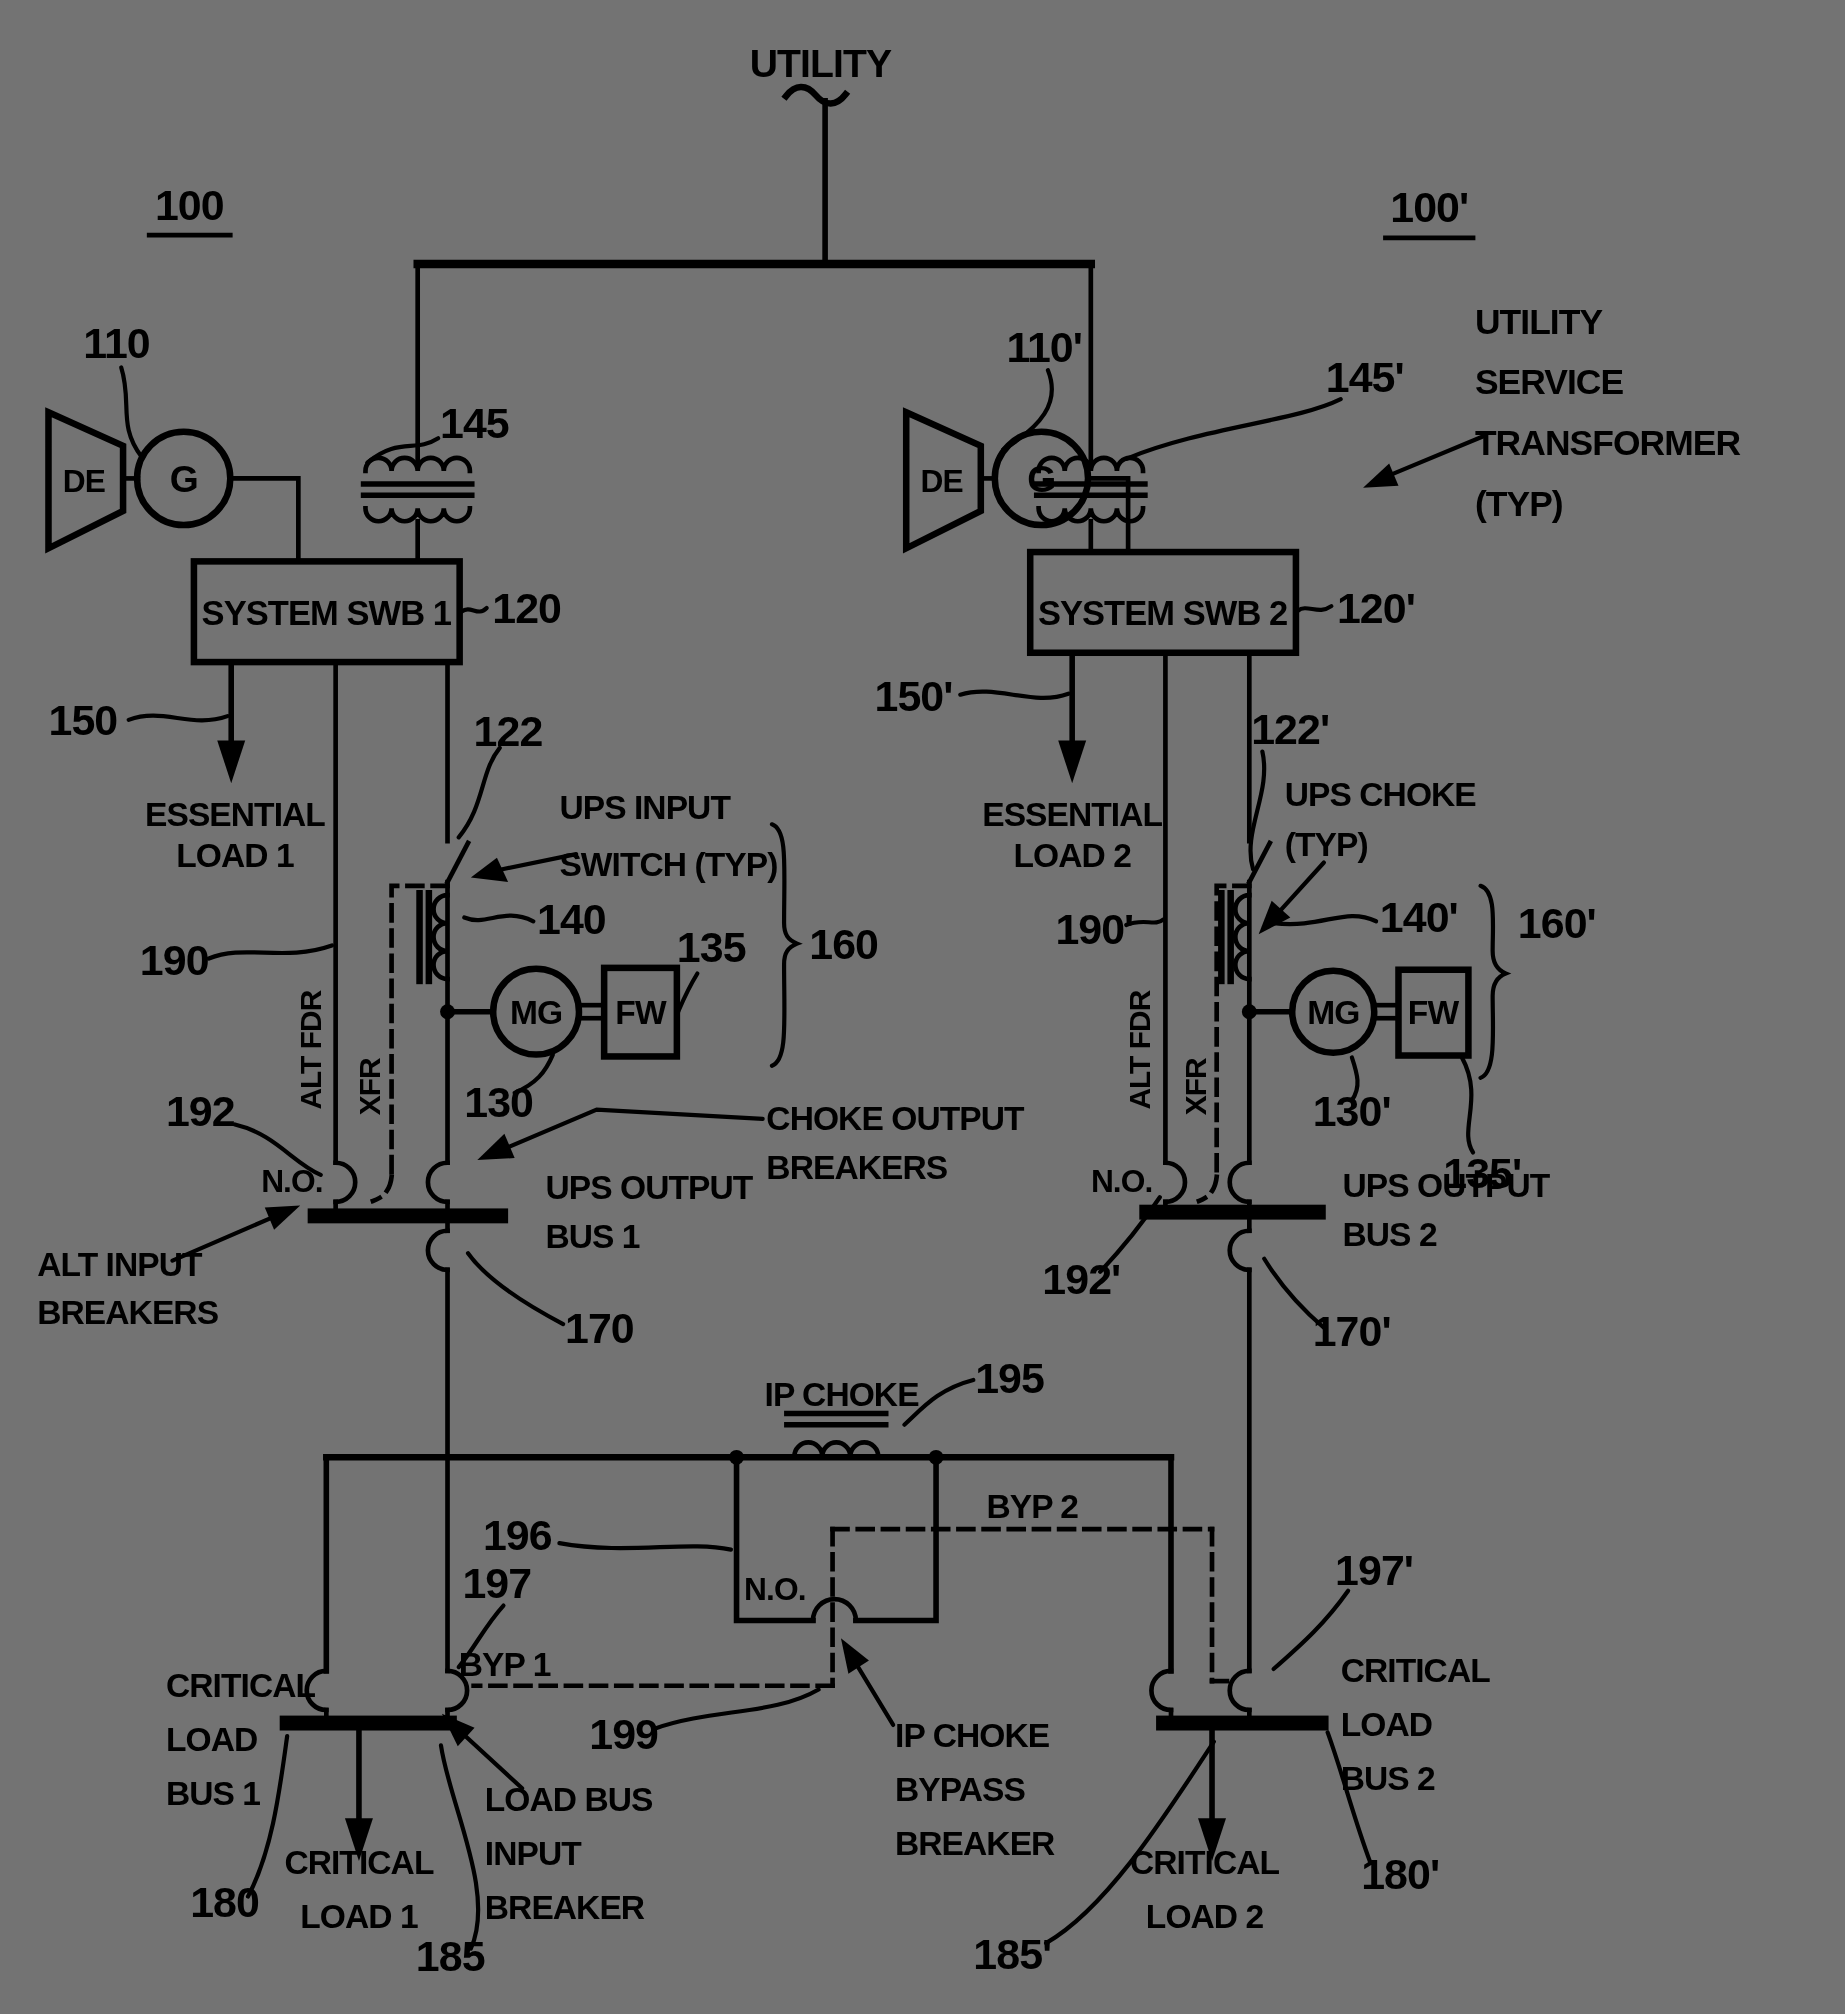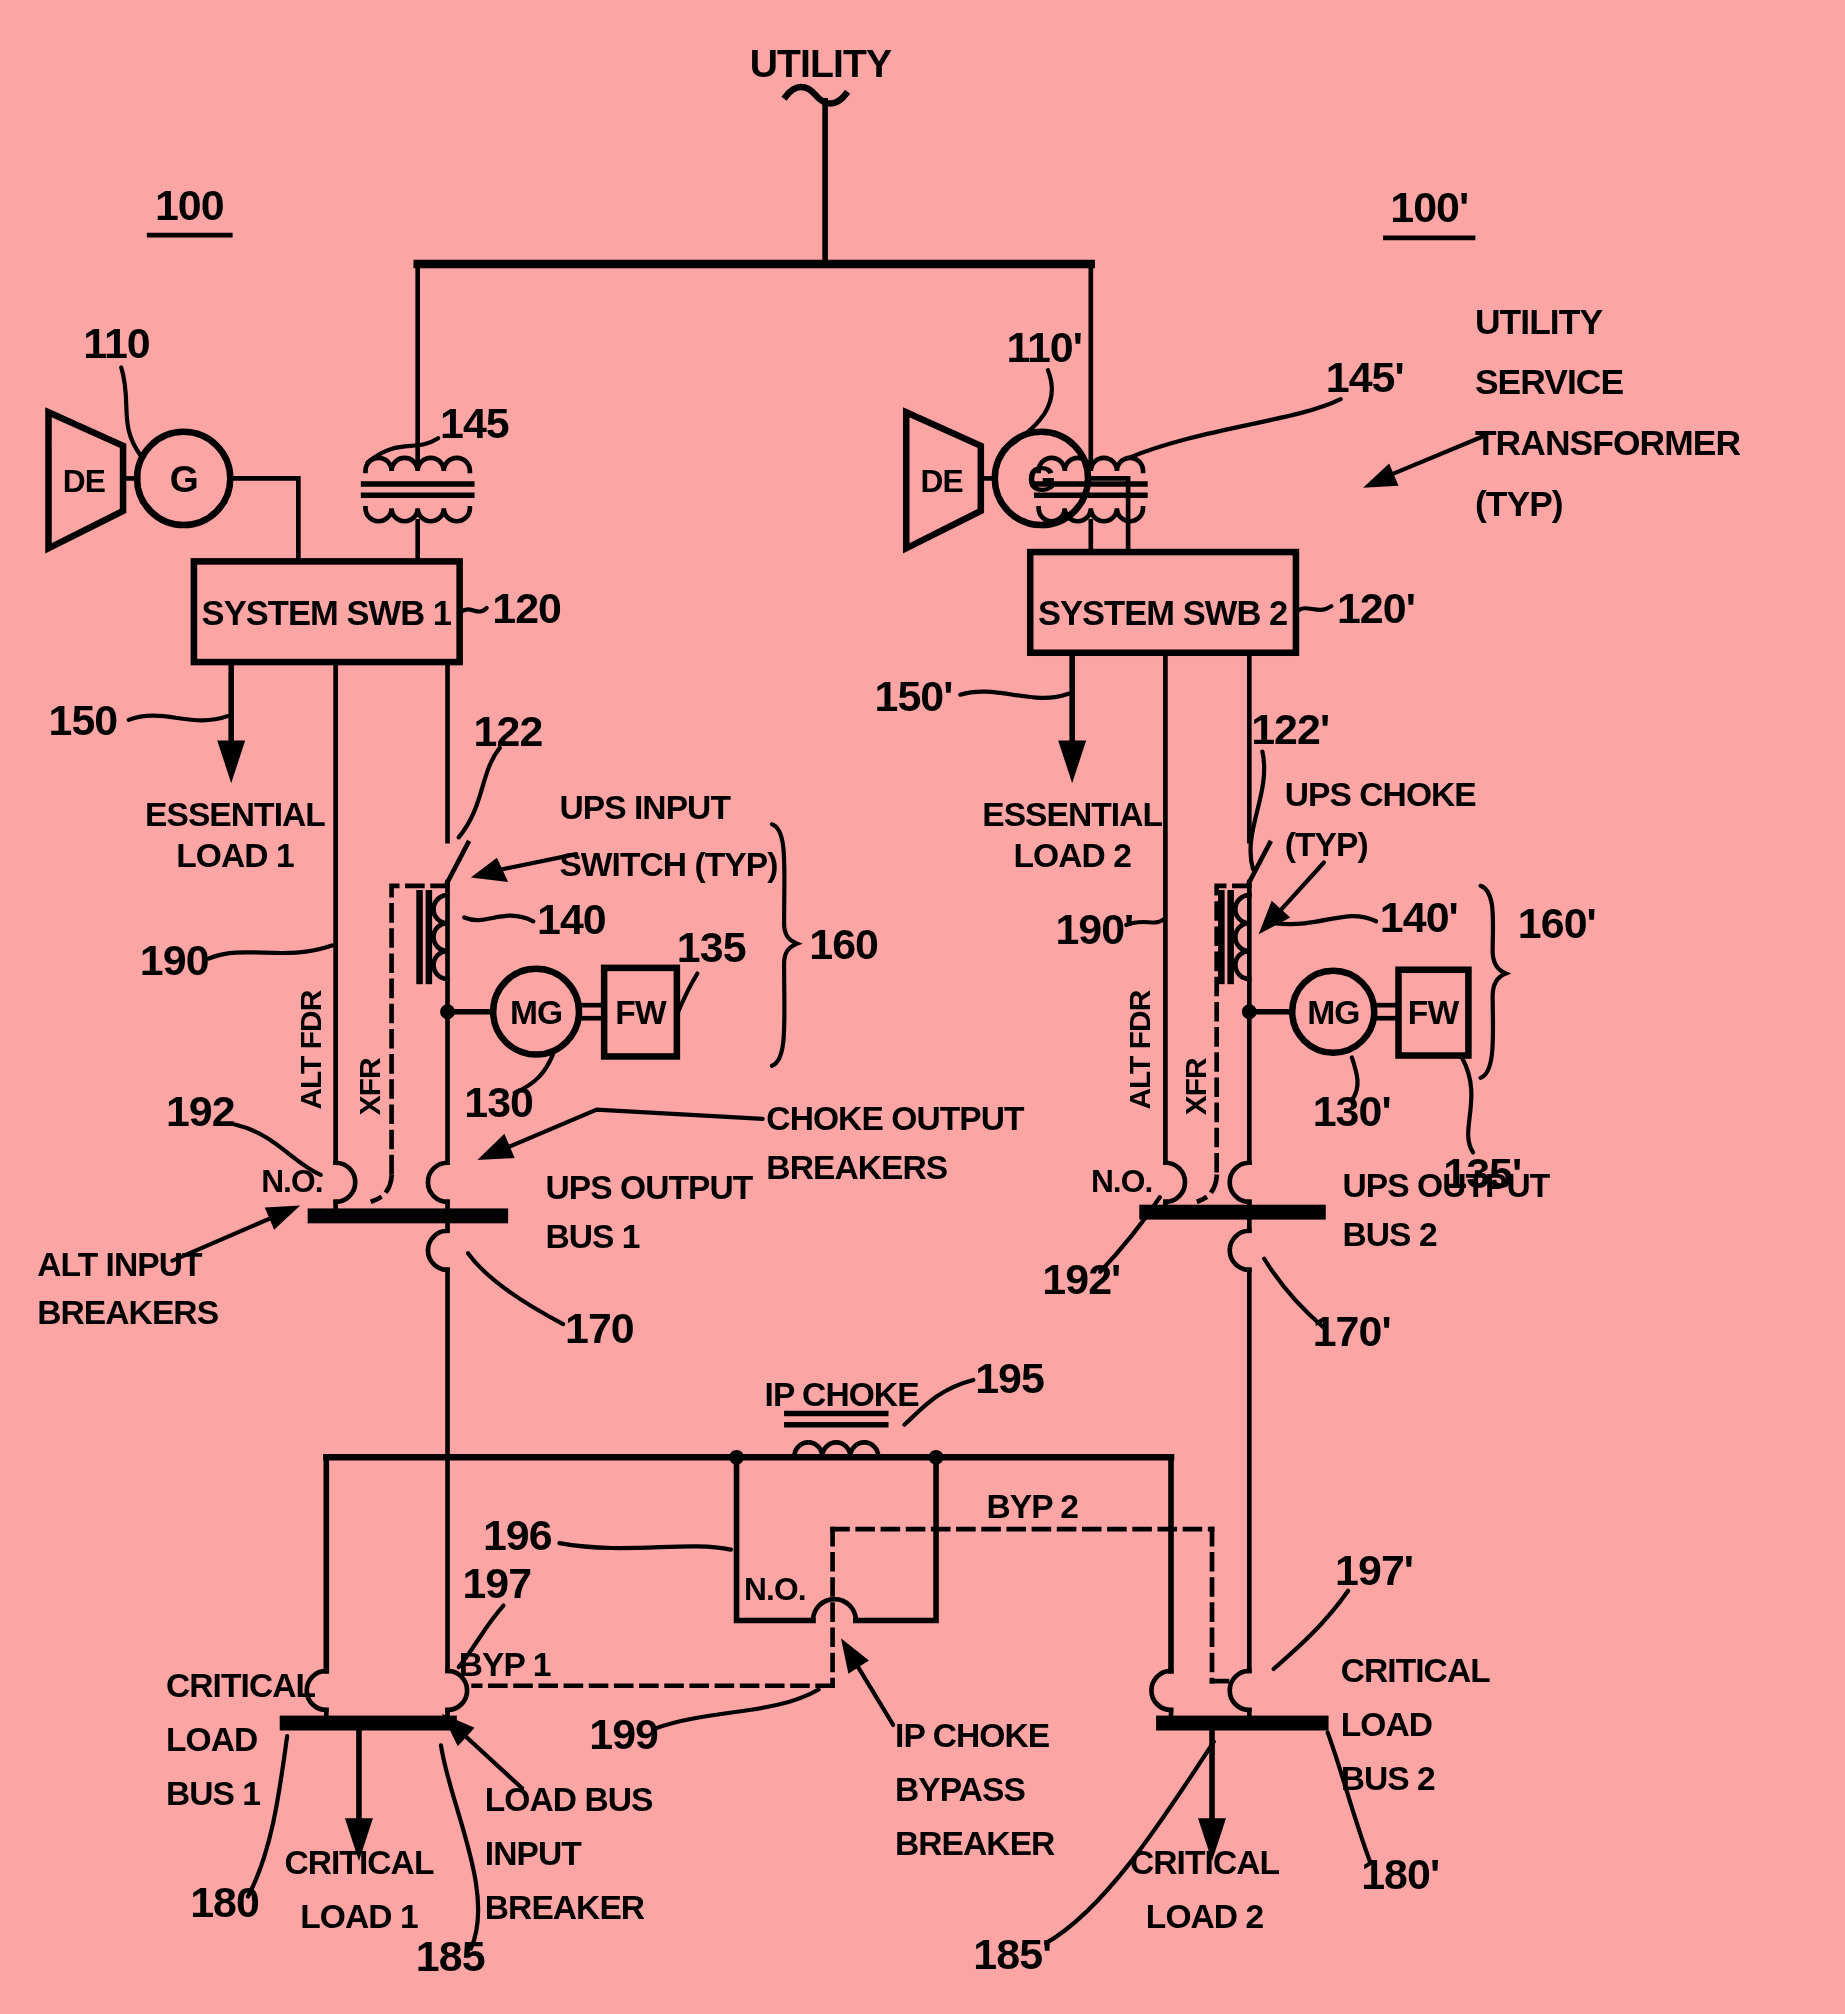--- a/index.html
+++ b/index.html
@@ -1,16 +1,16 @@
 <!DOCTYPE html>
 <html style="font-size:15px"><head>
 <meta charset="utf-8">
 <style>
   html,body{margin:0;padding:0;background:#ffffff;}
-  #page{position:relative;width:1846px;height:2015px;background:#fca5a5;overflow:hidden;}
+  #page{position:relative;width:1846px;height:2015px;background:#737373;overflow:hidden;}
   svg{display:block;}
   .w5{stroke:#000;stroke-width:5;fill:none;stroke-linecap:square;}
   .w6{stroke:#000;stroke-width:6;fill:none;stroke-linecap:square;}
   .w7{stroke:#000;stroke-width:7;fill:none;stroke-linecap:square;}
   .w9{stroke:#000;stroke-width:9;fill:none;stroke-linecap:square;}
   .ld{stroke:#000;stroke-width:4.5;fill:none;stroke-linecap:round;}
   .dash{stroke-dasharray:16 11;}
   .blk{fill:#000;stroke:none;}
   .txt{font-family:"Liberation Sans",sans-serif;font-weight:700;fill:#000;letter-spacing:-1px;}
   .s32{font-size:32px;}

